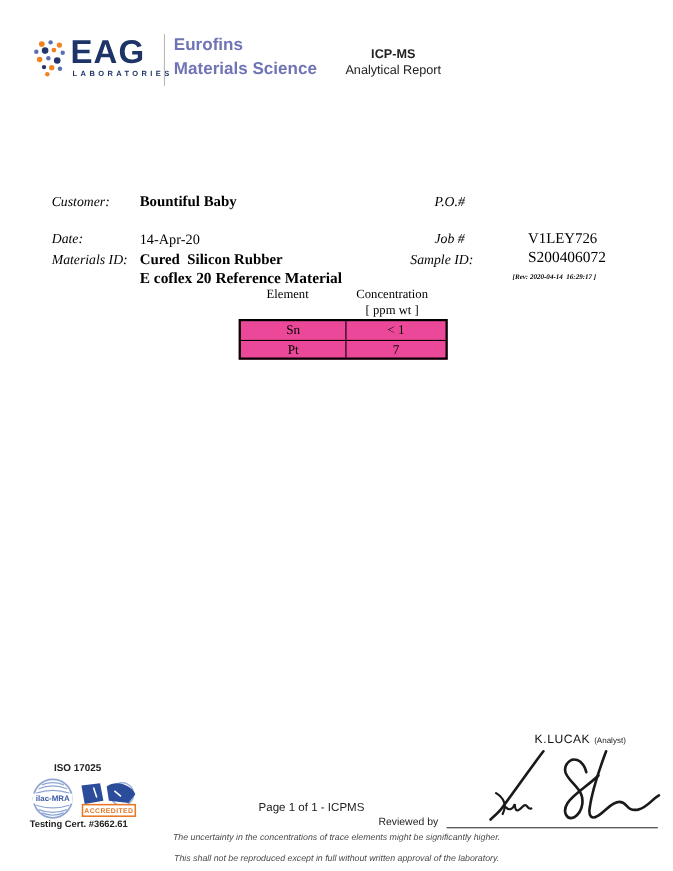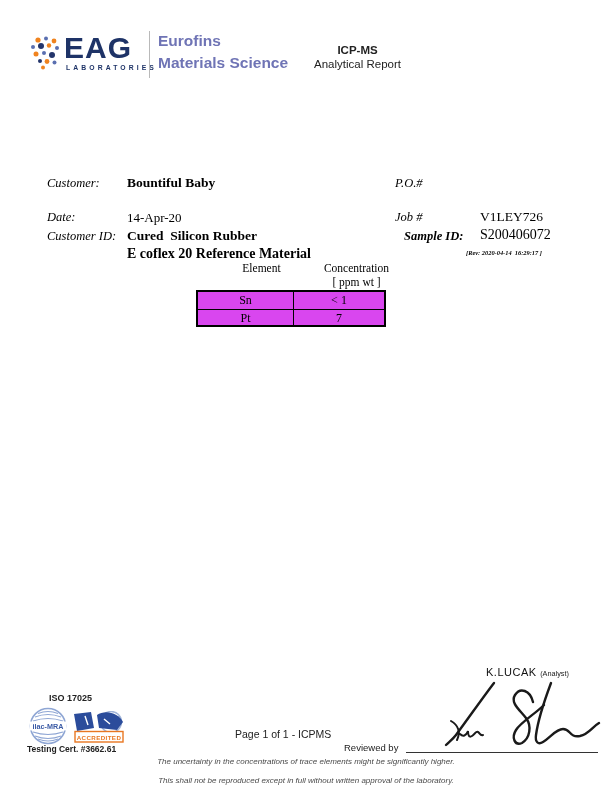--- a/index.html
+++ b/index.html
@@ -26,21 +26,21 @@
 
   
   .ser { font-family:"Liberation Serif", serif; color:#000; }
   .lbl { font-style:italic; font-size:12.5px; }
   .valb { font-weight:bold; font-size:13.5px; white-space:pre; }
   .valr { font-size:13px; }
   .rev { font-size:6.4px; font-weight:bold; font-style:italic; white-space:pre; }
 
   
   .th { font-family:"Liberation Serif", serif; font-size:11.5px; text-align:center; color:#000; }
-  .rtable { left:196px; top:290px; width:190px; border:2px solid #000; background:#d946ef; }
+  .rtable { left:217px; top:290px; width:190px; border:2px solid #000; background:#ec4899; }
   .trow { display:flex; height:16.5px; }
   .trow + .trow { border-top:1px solid #000; }
   .tcell { font-family:"Liberation Serif", serif; font-size:12px; line-height:16px;
     text-align:center; }
   .tcell.el { width:96px; border-right:1px solid #000; }
   .tcell.co { flex:1; }
 
   
   .analyst { left:486px; top:666px; font-size:11px; letter-spacing:.5px; color:#111; }
   .analyst .role { font-size:7.3px; letter-spacing:0; color:#222; }
@@ -90,23 +90,23 @@
 
   <div class="abs ser lbl" style="left:47px; top:176px;">Customer:</div>
   <div class="abs ser valb" style="left:127px; top:175px;">Bountiful Baby</div>
   <div class="abs ser lbl" style="left:395px; top:176px;">P.O.#</div>
 
   <div class="abs ser lbl" style="left:47px; top:210px;">Date:</div>
   <div class="abs ser valr" style="left:127px; top:210px;">14-Apr-20</div>
   <div class="abs ser lbl" style="left:395px; top:210px;">Job #</div>
   <div class="abs ser valr" style="left:480px; top:209px; font-size:13.5px;">V1LEY726</div>
 
-  <div class="abs ser lbl" style="left:47px; top:229px;">Customer ID:</div>
+  <div class="abs ser lbl" style="left:47px; top:229px;">Materials ID:</div>
   <div class="abs ser valb" style="left:127px; top:228px;">Cured  Silicon Rubber</div>
-  <div class="abs ser lbl" style="left:404px; top:229px;font-weight:bold;">Sample ID:</div>
+  <div class="abs ser lbl" style="left:373px; top:229px;">Sample ID:</div>
   <div class="abs ser valr" style="left:480px; top:227px; font-size:14px;">S200406072</div>
 
   <div class="abs ser valb" style="left:127px; top:246px; font-size:14px;">E coflex 20 Reference Material</div>
   <div class="abs ser rev" style="left:466px; top:249px;">[Rev: 2020-04-14  16:29:17 ]</div>
 
   <div class="abs th" style="left:213px; top:262px; width:97px;">Element</div>
   <div class="abs th" style="left:310px; top:262px; width:93px;">Concentration</div>
   <div class="abs th" style="left:310px; top:276px; width:93px;">[ ppm wt ]</div>
 
   <div class="abs rtable">

